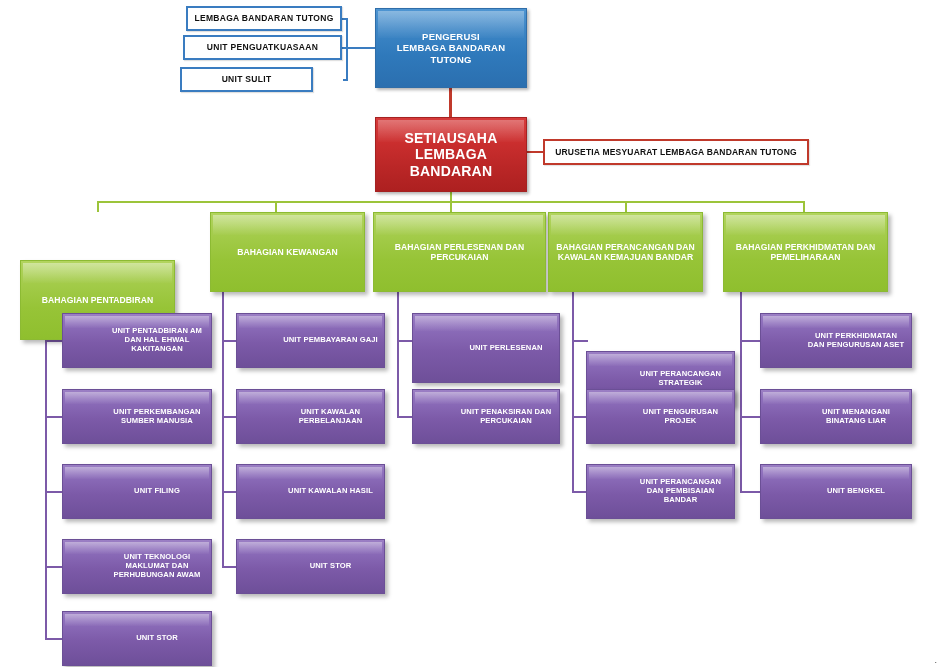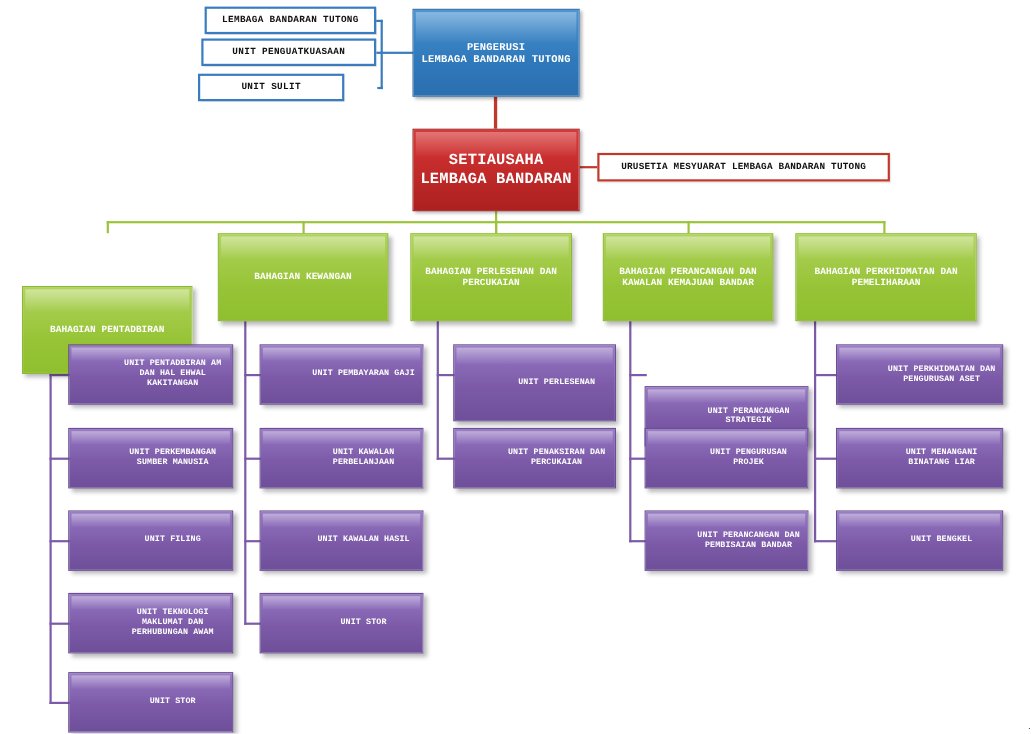--- a/index.html
+++ b/index.html
@@ -24,21 +24,20 @@
     box-sizing: border-box;
     display: flex;
     align-items: center;
     justify-content: center;
     text-align: center;
     line-height: 1.18;
     font-weight: bold;
     letter-spacing: -0.1px;
     padding: 2px 5px;
     z-index: 5;
-    font-family: Liberation Mono, monospace;
   }
 
   
   .box-white {
     background: #ffffff;
     border: 2px solid #3a7cc0;
     color: #111111;
     font-size: 8.5px;
     letter-spacing: 0.3px;
     box-shadow: 1px 1px 1px rgba(0,0,0,0.12);
@@ -191,24 +190,24 @@
   <div class="conn c-green" style="left:97px; top:201px; width:708px; height:2px;"></div>
   <div class="conn c-green" style="left:97px; top:201px; width:2px; height:11px;"></div>
   <div class="conn c-green" style="left:275px; top:201px; width:2px; height:11px;"></div>
   <div class="conn c-green" style="left:450px; top:201px; width:2px; height:11px;"></div>
   <div class="conn c-green" style="left:625px; top:201px; width:2px; height:11px;"></div>
   <div class="conn c-green" style="left:803px; top:201px; width:2px; height:11px;"></div>
 
   <div class="box box-green" style="left:20px; top:212px; width:155px; height:80px;margin-top:48px;">
     <span>BAHAGIAN PENTADBIRAN</span>
   </div>
-  <div class="box box-green" style="left:198px; top:212px; width:155px; height:80px;">
+  <div class="box box-green" style="left:210px; top:212px; width:155px; height:80px;">
     <span>BAHAGIAN KEWANGAN</span>
   </div>
-  <div class="box box-green" style="left:373px; top:212px; width:147px; height:80px;">
+  <div class="box box-green" style="left:373px; top:212px; width:173px; height:80px;">
     <span>BAHAGIAN PERLESENAN DAN PERCUKAIAN</span>
   </div>
   <div class="box box-green" style="left:548px; top:212px; width:155px; height:80px;">
     <span>BAHAGIAN PERANCANGAN DAN KAWALAN KEMAJUAN BANDAR</span>
   </div>
   <div class="box box-green" style="left:723px; top:212px; width:165px; height:80px;">
     <span>BAHAGIAN PERKHIDMATAN DAN PEMELIHARAAN</span>
   </div>
 
   <div class="conn c-purple" style="left:45px; top:292px; width:2px; height:348px;"></div>

